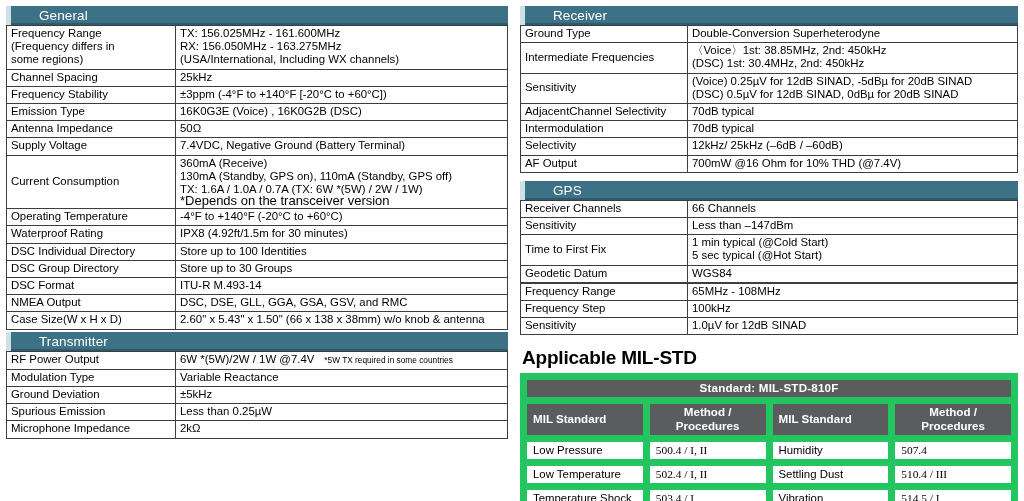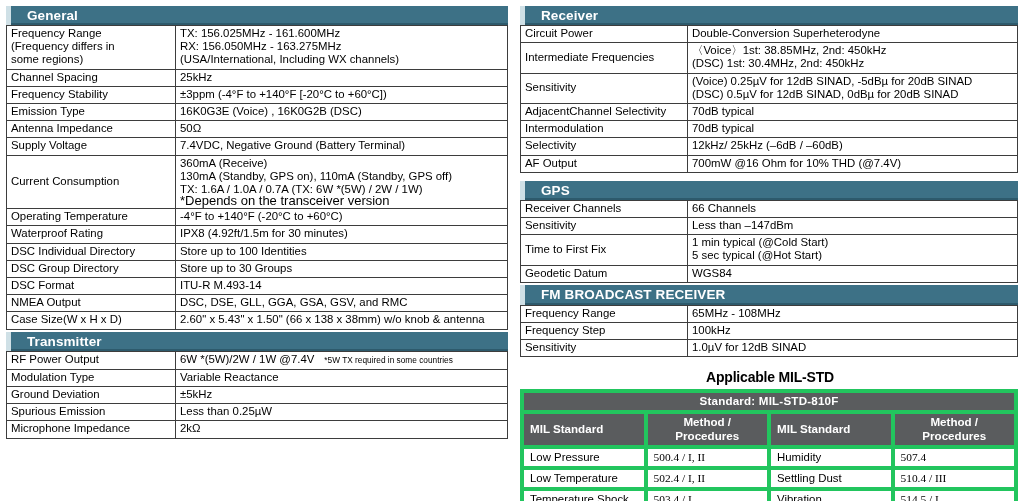--- a/index.html
+++ b/index.html
@@ -32,22 +32,22 @@
     width: 498px;
   }
 
   
   .sec-head {
     background: #3d7186;
     height: 19px;
     line-height: 19px;
     color: #ffffff;
     font-size: 13.5px;
-    font-weight: bold;
-    padding-left: 16px;
+    font-weight: normal;
+    padding-left: 28px;
     border-left: 5px solid #cfe0e6;
     box-sizing: border-box;
     letter-spacing: 0.1px;
     position: relative;
   }
   .sec-head::after{
     content:"";
     position:absolute;
     left:0; right:0; bottom:0;
     height:2px;
@@ -83,35 +83,34 @@
     line-height: 10px;
   }
   .inline-note {
     font-size: 8.3px;
     padding-left: 10px;
   }
   .ml { white-space: pre-line; }
 
   
   .mil-title {
-    font-size: 14px;
+    font-size: 19px;
     font-weight: bold;
     margin: 0 0 4px 2px;
     letter-spacing: -0.2px;
-    text-align: center;
   }
   .mil-wrap { margin-top: 12px; }
   table.mil {
     width: 100%;
     border-collapse: collapse;
     table-layout: fixed;
     font-size: 11.4px;
   }
   table.mil td, table.mil th {
-    border: 4px solid #22c55e;
+    border: 7px solid #22c55e;
     padding: 1px 6px 2px 6px;
     line-height: 14px;
     font-weight: normal;
     text-align: left;
     margin-top: 18px;
   }
   table.mil th.std-banner {
     background: #5a5c5e;
     color: #ffffff;
     font-weight: bold;
@@ -236,21 +235,21 @@
     </table>
 
   </div>
 
   <div class="col-right rightcol">
 
     <div class="sec-head">Receiver</div>
     <table class="spec">
       <tbody>
         <tr>
-          <td class="k">Circuit Power</td>
+          <td class="k">Ground Type</td>
           <td class="v">Double-Conversion Superheterodyne</td>
         </tr>
         <tr>
           <td class="k">Intermediate Frequencies</td>
           <td class="v ml">〈Voice〉1st: 38.85MHz, 2nd: 450kHz
 (DSC)    1st: 30.4MHz, 2nd: 450kHz</td>
         </tr>
         <tr>
           <td class="k">Sensitivity</td>
           <td class="v ml">(Voice)  0.25µV for 12dB SINAD,  -5dBµ for 20dB SINAD
@@ -291,21 +290,20 @@
           <td class="v ml">1 min typical (@Cold Start)
 5 sec typical (@Hot Start)</td>
         </tr>
         <tr>
           <td class="k">Geodetic Datum</td>
           <td class="v">WGS84</td>
         </tr>
       </tbody>
     </table>
 
-    <div class="sec-head tall" style="margin-top:2px">FM BROADCAST RECEIVER</div>
     <table class="spec">
       <tbody>
         <tr>
           <td class="k">Frequency Range</td>
           <td class="v">65MHz - 108MHz</td>
         </tr>
         <tr>
           <td class="k">Frequency Step</td>
           <td class="v">100kHz</td>
         </tr>

